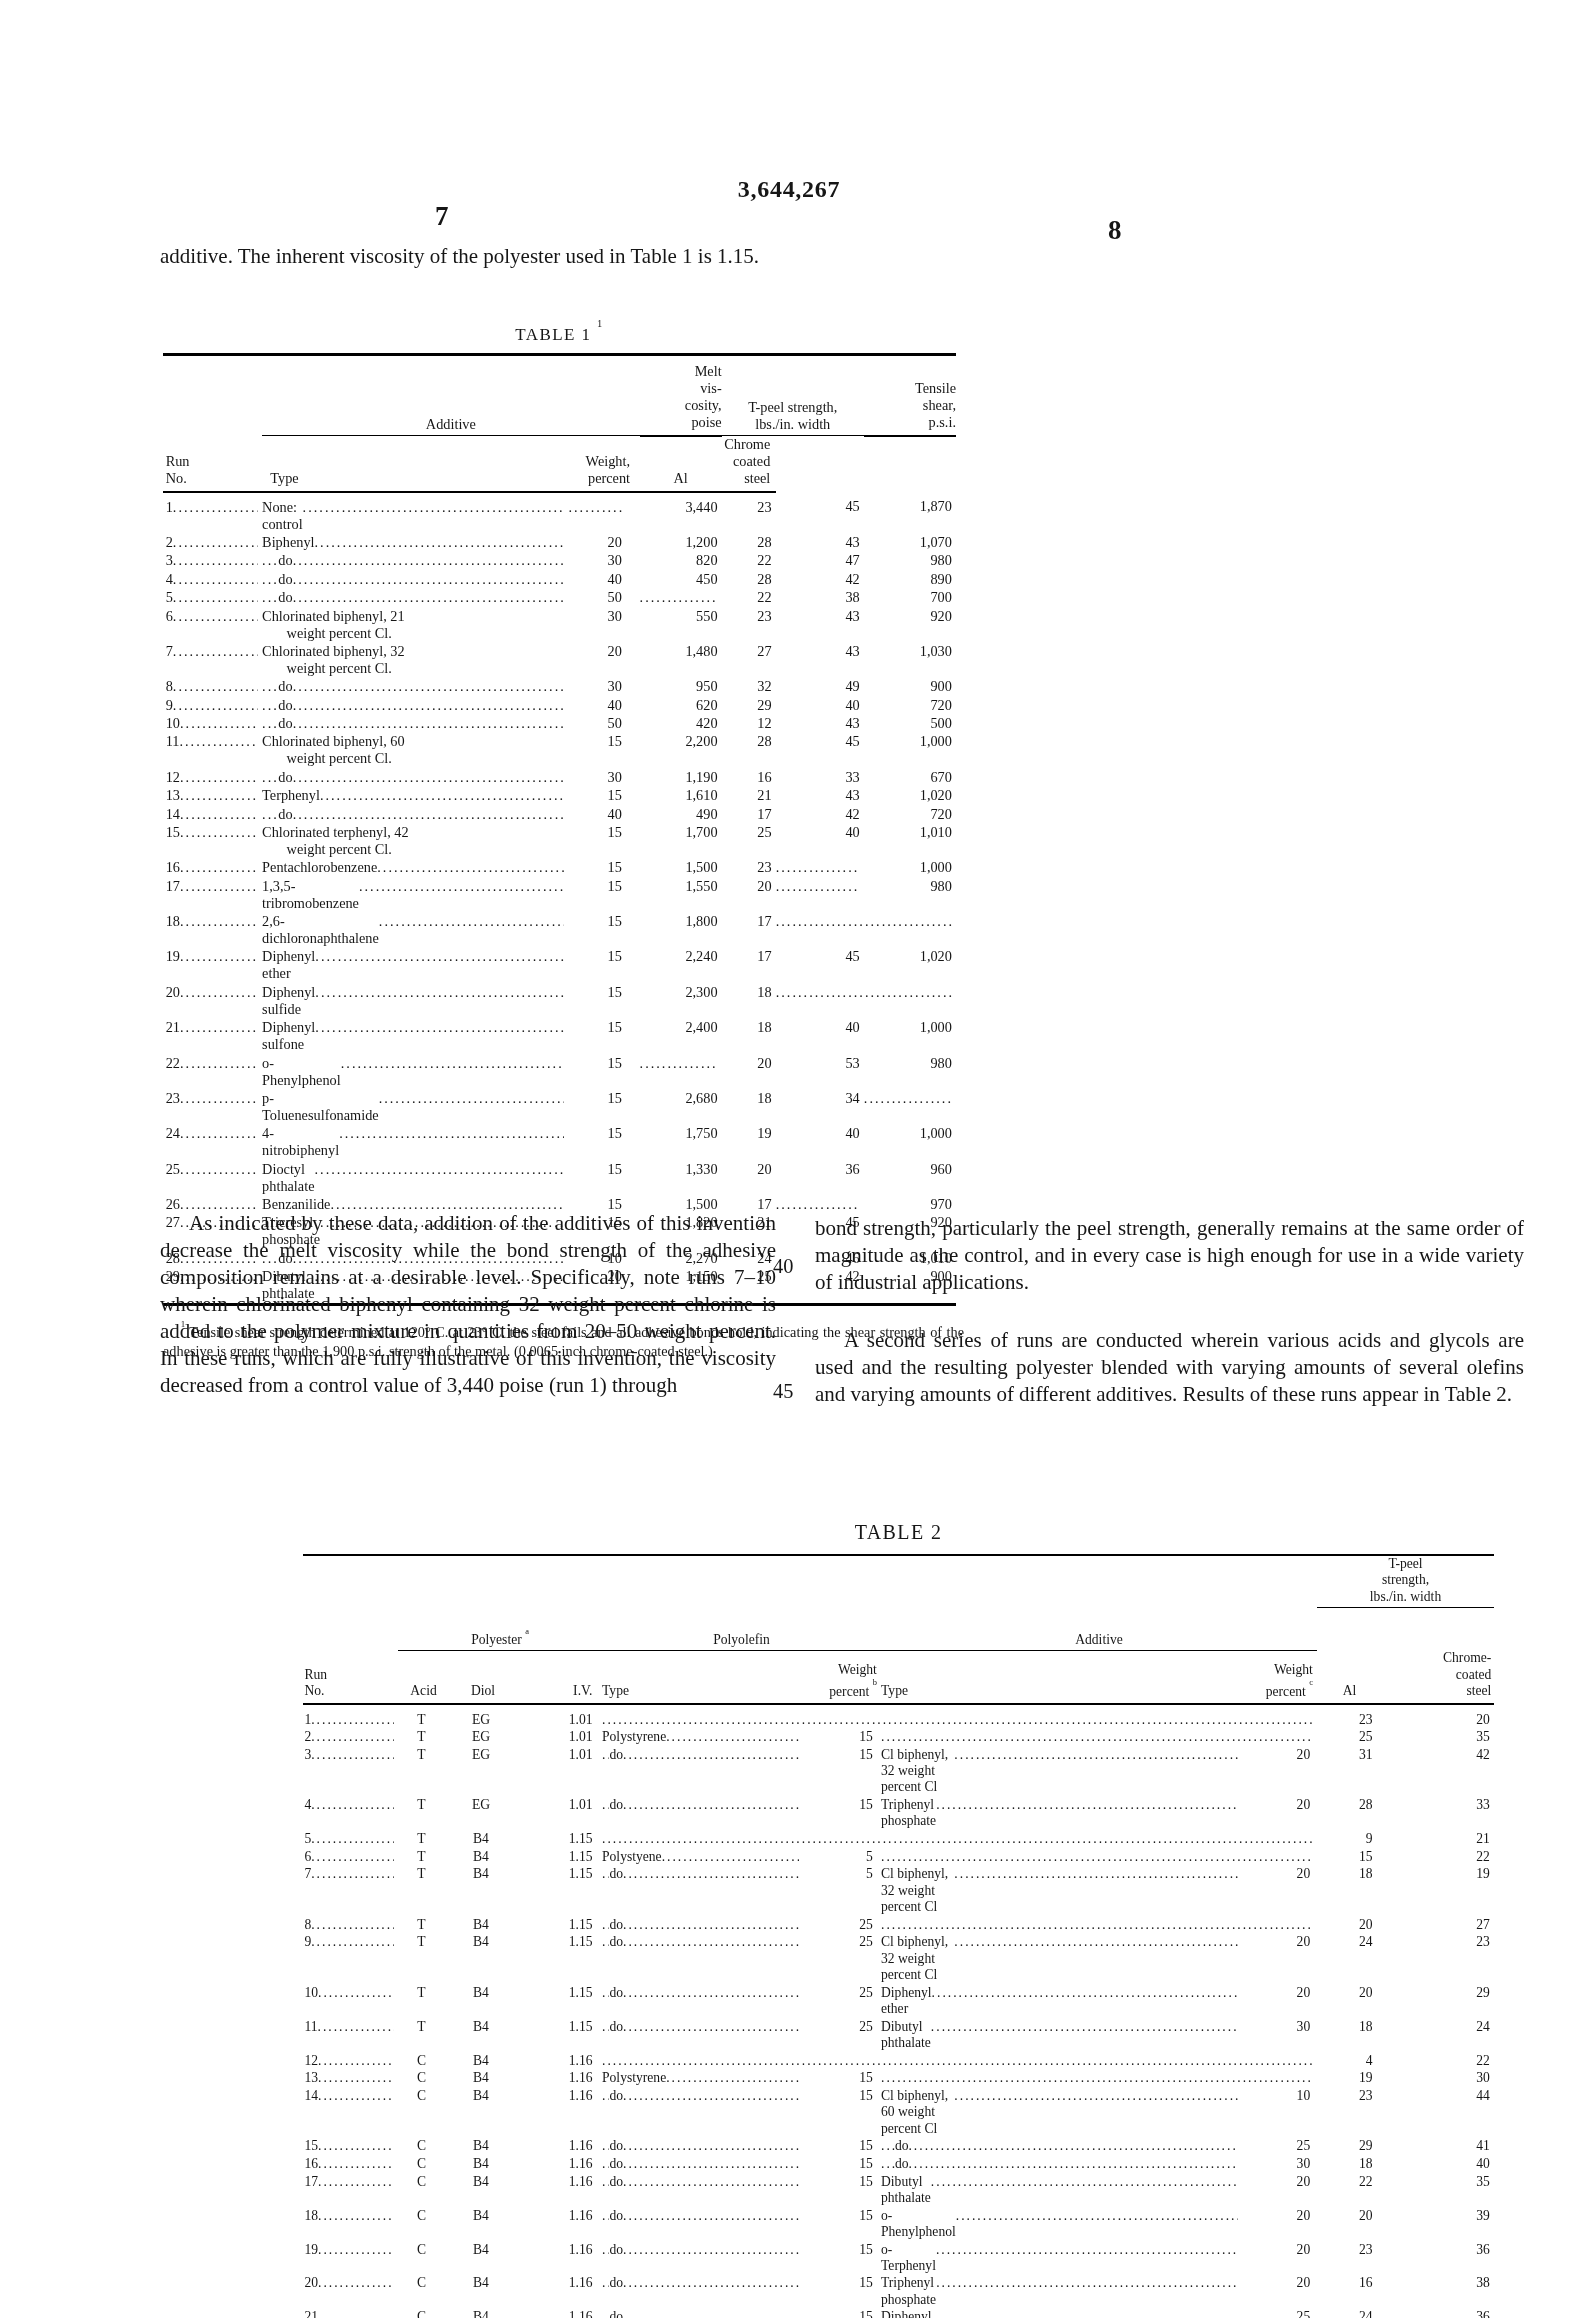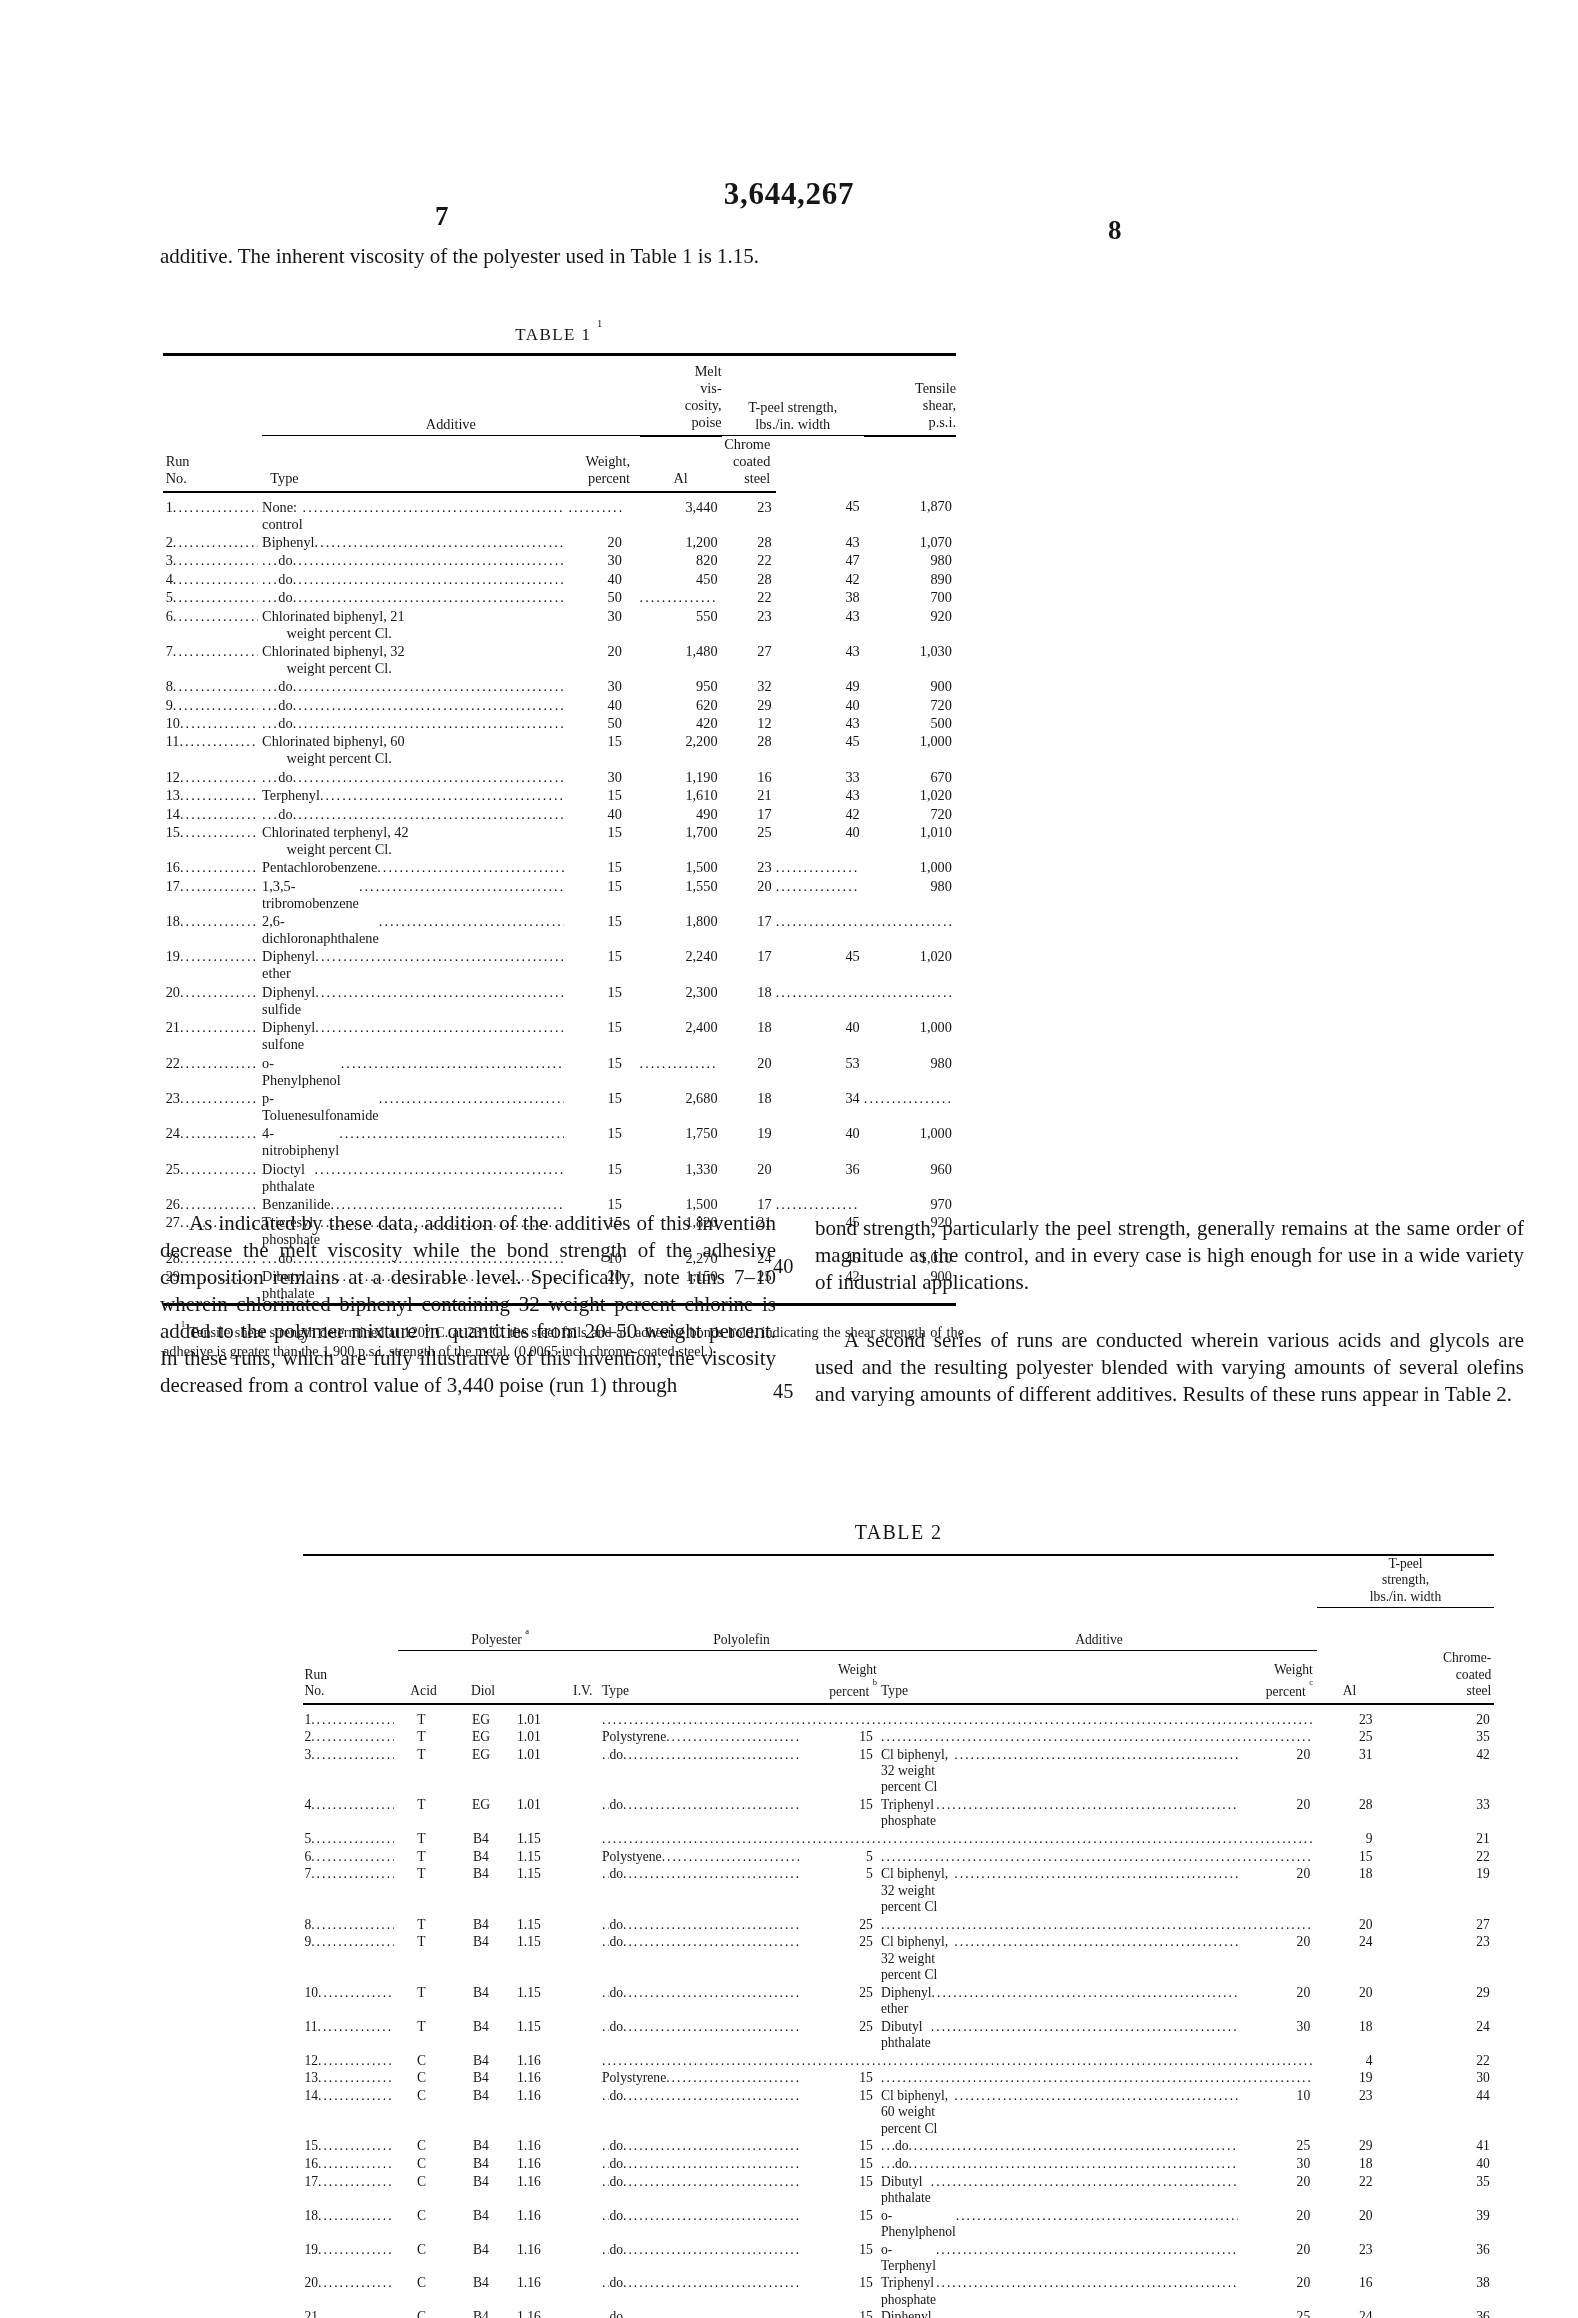--- a/index.html
+++ b/index.html
@@ -4,21 +4,21 @@
 <style>
   html,body { margin:0; padding:0; background:#e8e8e8; }
   #page {
     position:relative; width:1578px; height:2319px; margin:0 auto;
     background:#ffffff; color:#161616;
     font-family:"Liberation Serif","DejaVu Serif",serif;
     overflow:hidden;
   }
   
   .patno { position:absolute; left:0; top:176px; width:1578px; text-align:center;
-           font-size:31px; font-weight:bold; letter-spacing:0.7px; }
+           font-size:24px; font-weight:bold; letter-spacing:0.7px; }
   .pnum  { position:absolute; font-size:27px; font-weight:bold; }
   .pnum.l { left:435px; top:201px; }
   .pnum.r { left:1108px; top:215px; }
 
   
   .intro { position:absolute; font-size:21px; line-height:28px; text-align:justify; margin:0; }
   .intro.li { left:160px;  top:242px; width:618px; }
   .intro.ri { left:815px; top:260px; width:711px; text-align-last:justify; }
 
   
@@ -70,21 +70,21 @@
         font-size:13.6px; line-height:16.3px; }
   .t2 thead th { vertical-align:bottom; padding:0; }
   .t2 .grp { border-bottom:1.4px solid #000; text-align:center; padding-bottom:2px; }
   .t2 .h2 th { border-bottom:2px solid #000; padding-bottom:3.4px; }
   .t2 .h1 th { padding-top:5.4px; height:35px; }
   .t2 .h0 th { padding-top:0; }
   .t2 tbody td { vertical-align:top; padding:0.7px 4.1px 0.7px 0; }
   .t2 tbody tr:first-child td { padding-top:6.8px; }
   .t2 .runc { padding-left:1.4px; }
   .t2 .ac { text-align:center; }
-  .t2 .ivc { text-align:left; padding-right:9.5px; }
+  .t2 .ivc { text-align:right; padding-right:9.5px; }
 </style>
 </head>
 <body>
 
 <div id="page">
 
   <div class="pnum l">7</div>
   <div class="patno">3,644,267</div>
   <div class="pnum r">8</div>
 

